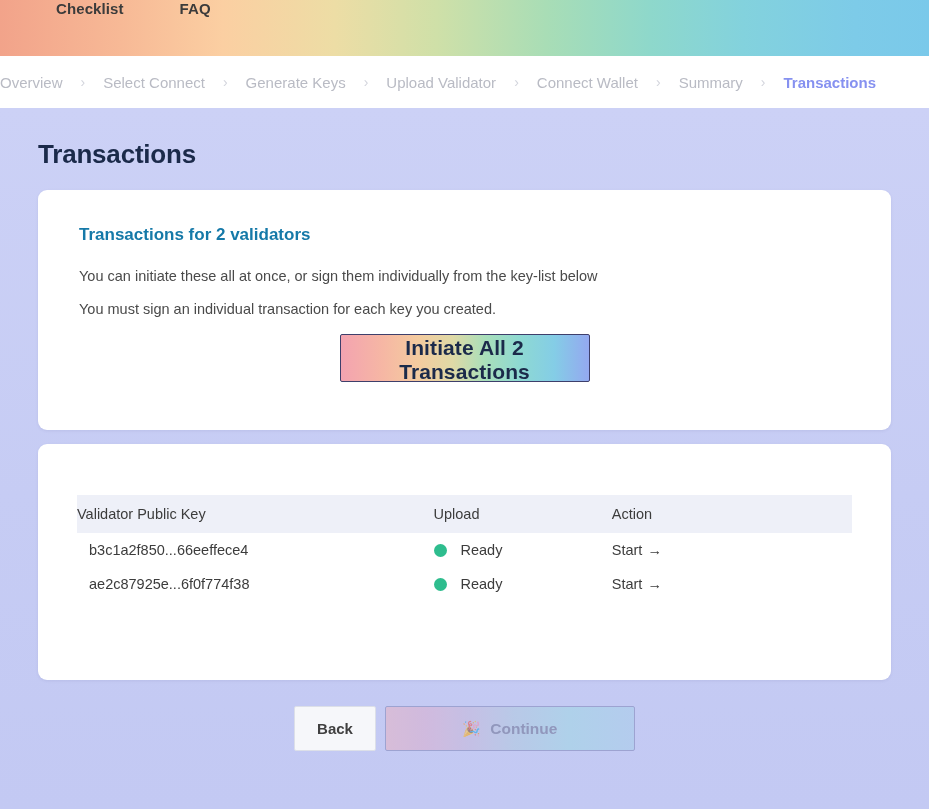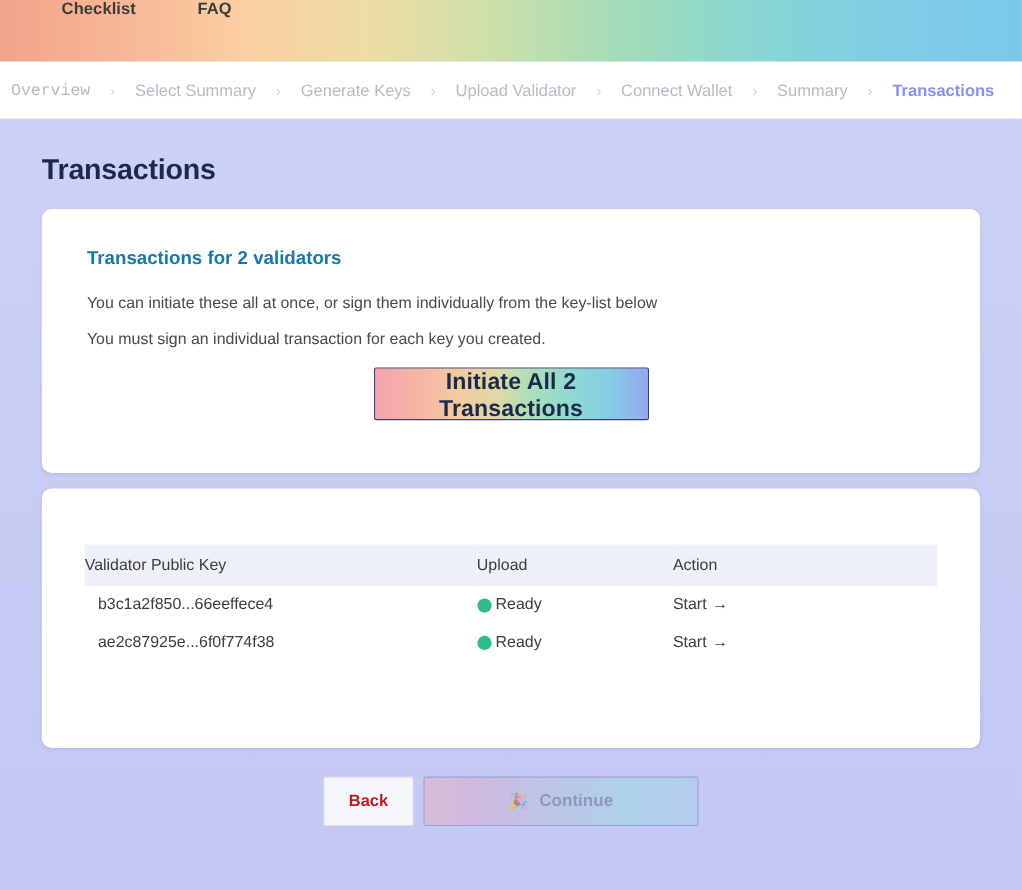--- a/index.html
+++ b/index.html
@@ -68,21 +68,21 @@
     color: #8691f0;
     font-weight: bold;
   }
   .crumb-sep {
     color: #d3d5dd;
     font-size: 14px;
     margin: 0 18px;
     flex: 0 0 auto;
     user-select: none;
   }
-  .crumb-first { margin-left: 10px; padding-left: 0px; font-family: Liberation Mono, monospace; }
+  .crumb-first { margin-left: 0px; padding-left: 0px; }
 
   
   .page {
     background: linear-gradient(180deg, #ccd1f6 0%, #c6ccf4 55%, #c3c9f3 100%);
     height: calc(809px - 56px - 52px);
     padding: 0 38px;
     position: relative;
   }
   .page-title {
     font-size: 26px;
@@ -166,21 +166,21 @@
   table.keytable thead th.col-status { width: 23%; }
   table.keytable thead th.col-action { width: 31%; }
   table.keytable tbody td {
     font-size: 14.5px;
     color: #3c3c3c;
     padding: 9px 0 9px 0;
     height: 30px;
     vertical-align: middle;
   }
   table.keytable tbody td.col-key { padding-left: 12px; }
-  .status-cell { display: flex; align-items: center; gap: 4px; }
+  .status-cell { display: flex; align-items: center; gap: 14px; }
   .dot {
     width: 13px; height: 13px;
     border-radius: 50%;
     background: #2ebd8e;
     display: inline-block;
     flex: 0 0 auto;
   }
   .action-link {
     color: #3c3c3c;
     text-decoration: none;
@@ -196,21 +196,21 @@
     align-items: center;
     gap: 9px;
     margin-top: 26px;
   }
   .btn-back {
     width: 82px;
     height: 45px;
     background: #f6f7fa;
     border: 1px solid #dcdfe8;
     border-radius: 2px;
-    color: #b91c1c;
+    color: #404040;
     font-size: 15px;
     font-weight: bold;
     font-family: "Liberation Sans", sans-serif;
     cursor: pointer;
   }
   .btn-continue {
     width: 250px;
     height: 45px;
     border: 1px solid #9aa0cf;
     border-radius: 2px;
@@ -238,21 +238,21 @@
 <body>
 
 <div class="topbar">
   <a class="topbar-link">Checklist</a>
   <a class="topbar-link">FAQ</a>
 </div>
 
 <div class="crumbbar">
   <span class="crumb crumb-first">Overview</span>
   <span class="crumb-sep">›</span>
-  <span class="crumb">Select Summary</span>
+  <span class="crumb">Select Connect</span>
   <span class="crumb-sep">›</span>
   <span class="crumb">Generate Keys</span>
   <span class="crumb-sep">›</span>
   <span class="crumb">Upload Validator</span>
   <span class="crumb-sep">›</span>
   <span class="crumb">Connect Wallet</span>
   <span class="crumb-sep">›</span>
   <span class="crumb">Summary</span>
   <span class="crumb-sep">›</span>
   <span class="crumb active">Transactions</span>

